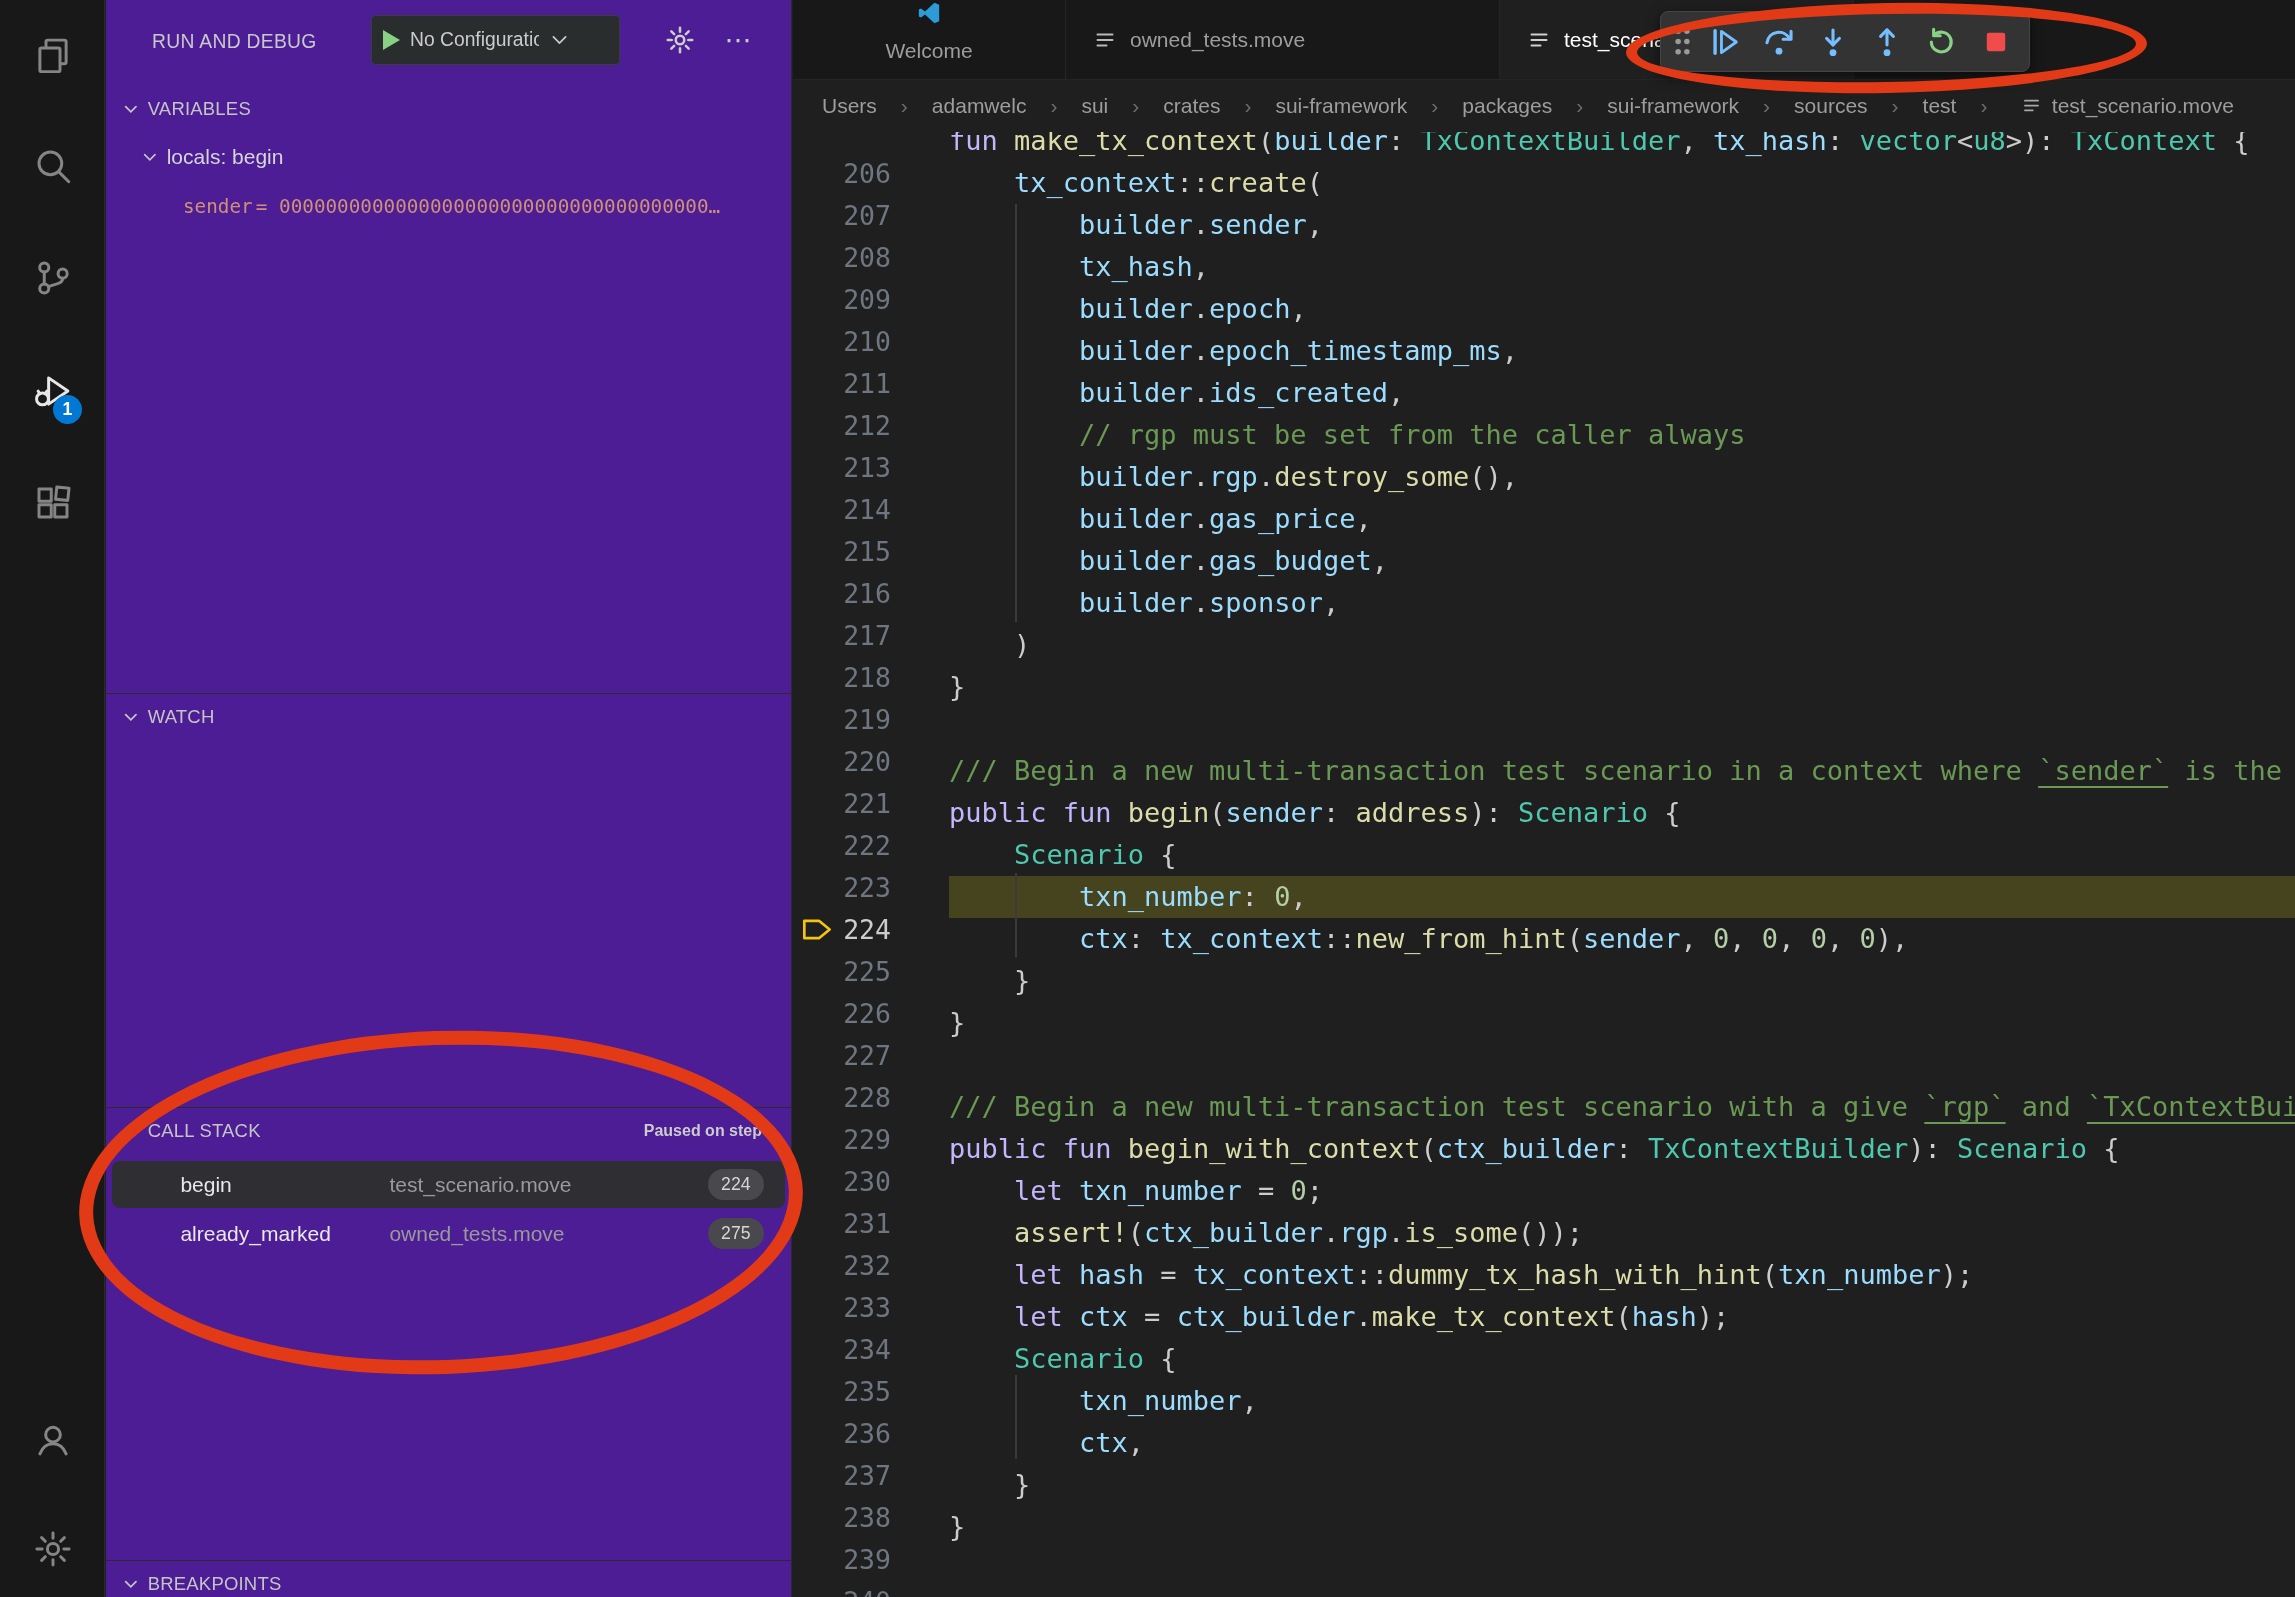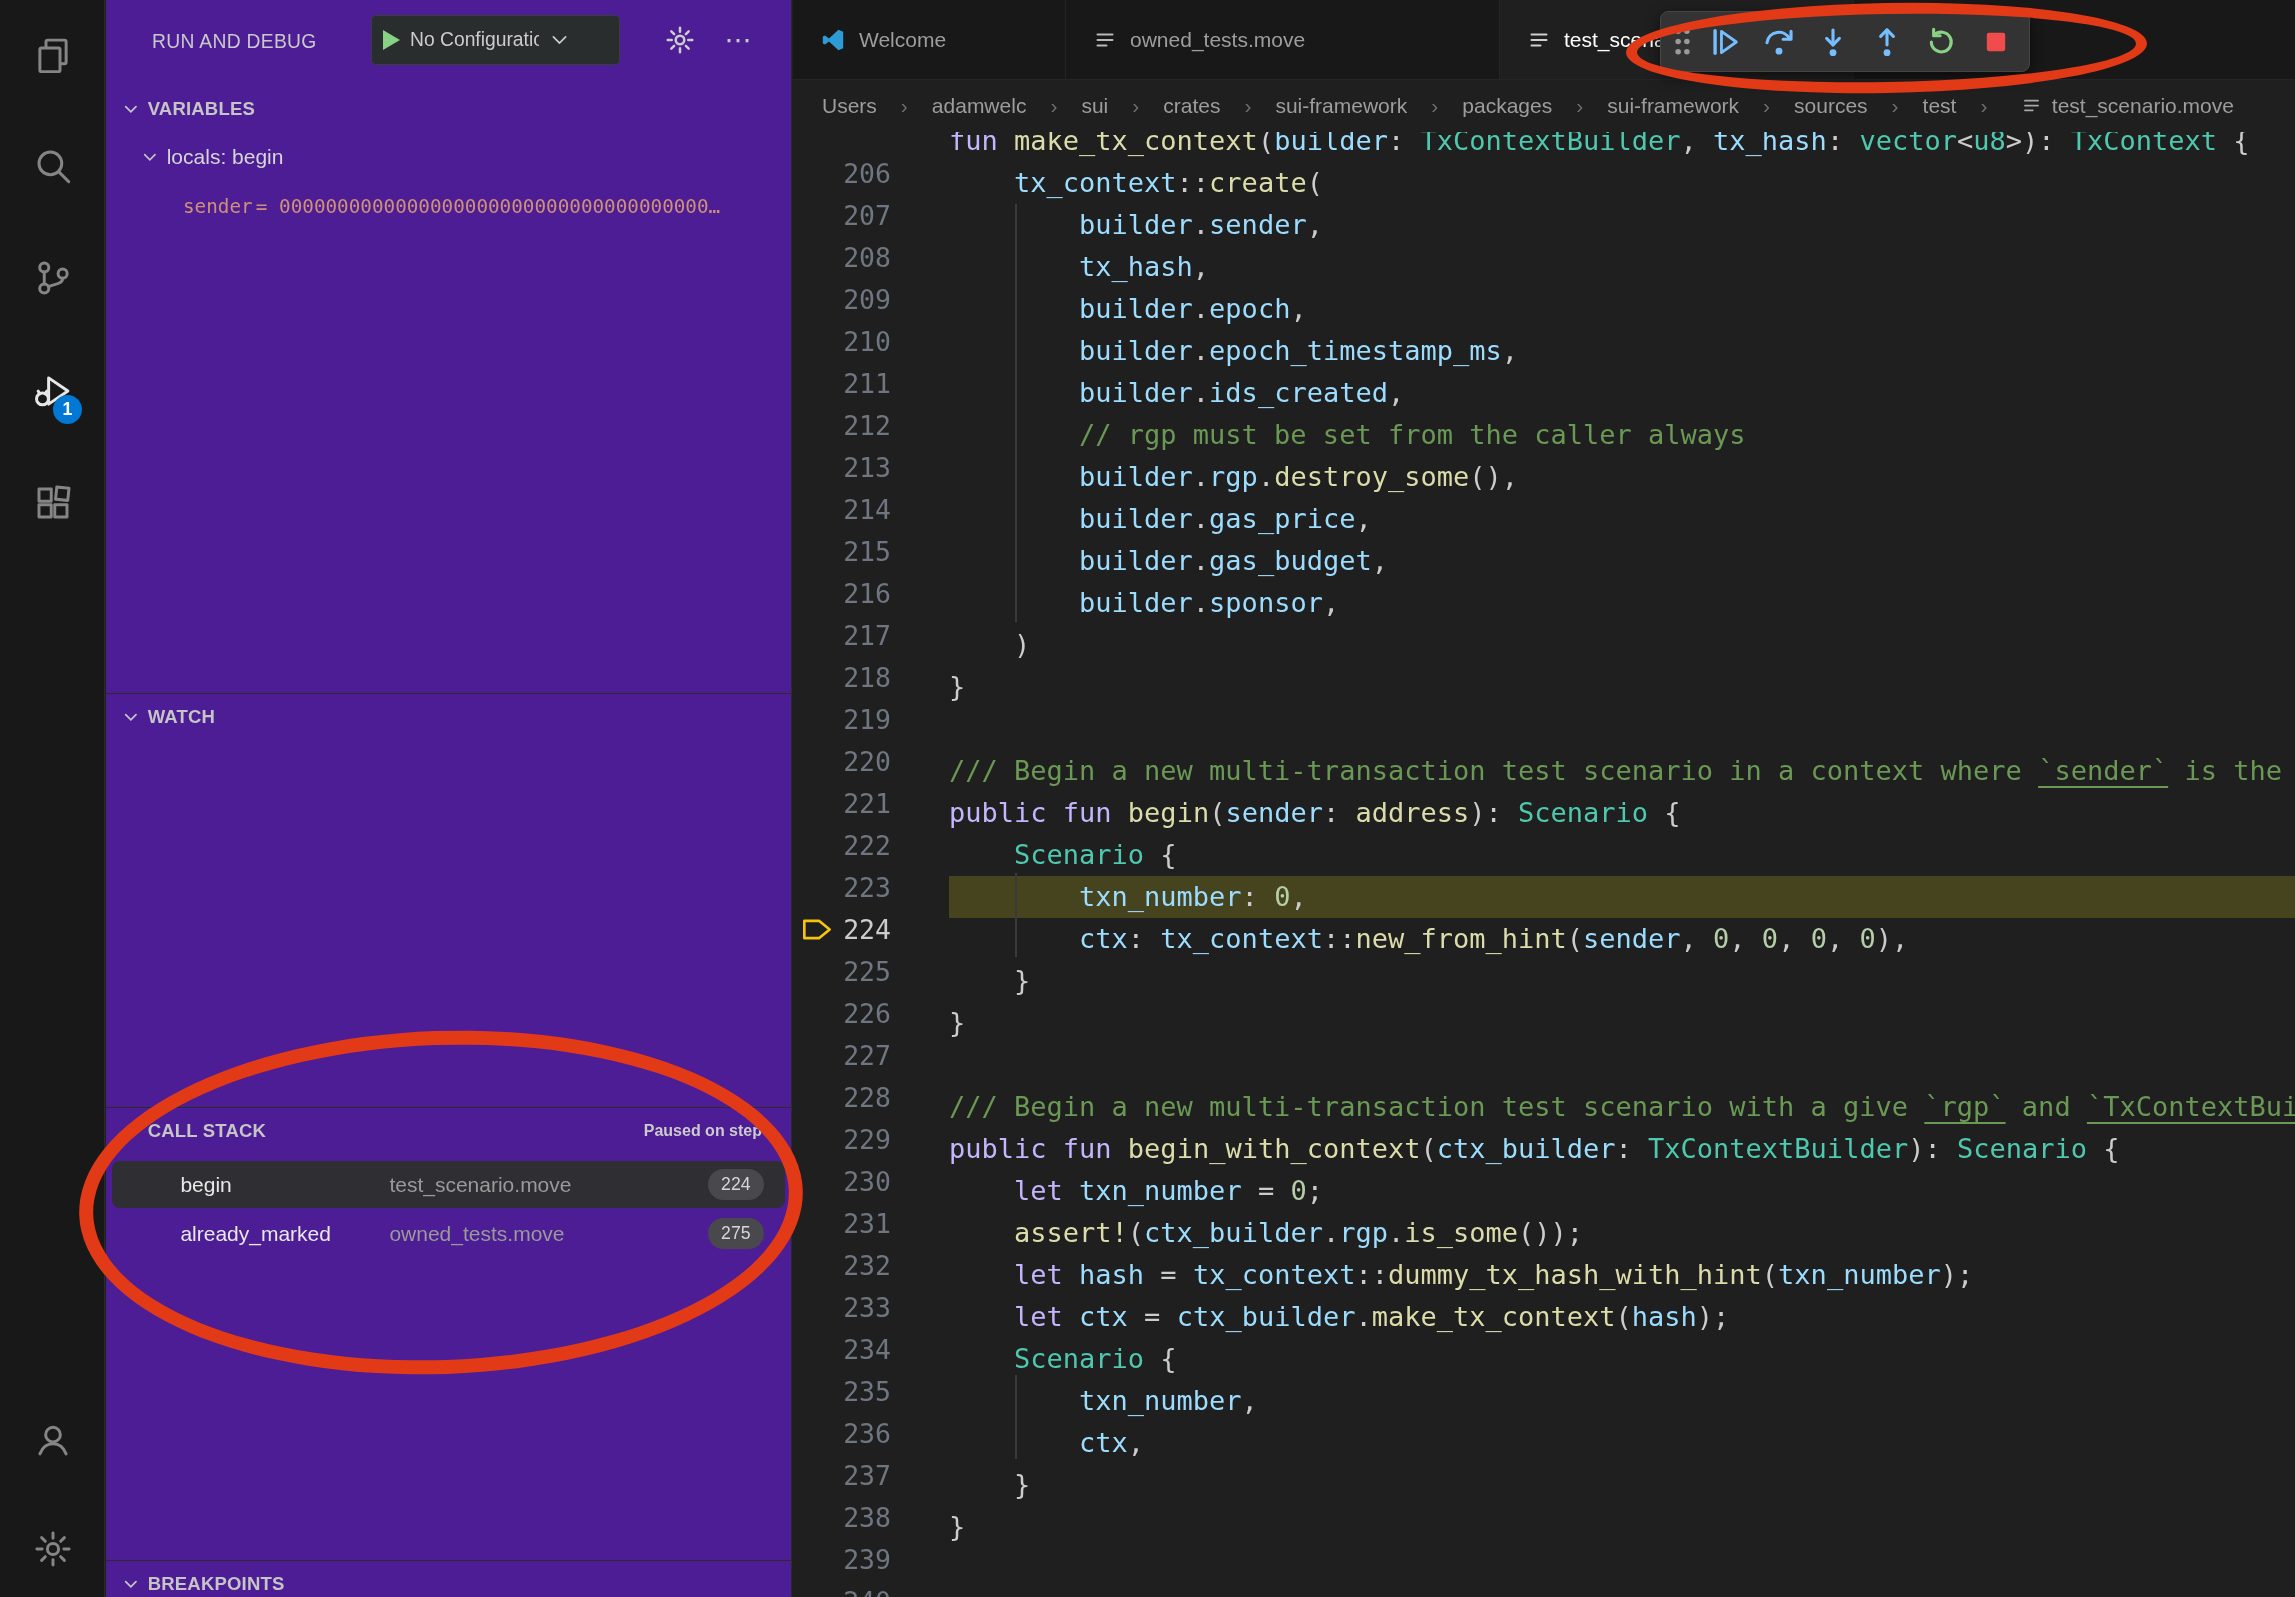--- a/index.html
+++ b/index.html
@@ -34,21 +34,21 @@
   .config-label { width:129px; overflow:hidden; white-space:nowrap; font-size:19.3px; color:#cccccc; }
   .sb-icon-btn { position:absolute; top:19.3px; width:42px; height:42px; display:flex;
     align-items:center; justify-content:center; color:#cccccc; cursor:pointer; }
   .sb-gear { left:553px; }
   .sb-more { left:611px; font-size:27px; color:#cccccc; }
 
   .sb-div { position:absolute; left:0; right:0; height:0.8px; background:#2b2b2b; }
 
   .sb-sec { position:absolute; left:0; right:0; height:37px; display:flex;
     align-items:center; gap:8px; padding:0 29px 0 16px; cursor:pointer; }
-  .sb-sec .sec-label { font-size:18.5px; font-weight:700; color:#c5c5c5; letter-spacing:0.2px; }
+  .sb-sec .sec-label { font-size:18.5px; font-weight:400; color:#c5c5c5; letter-spacing:0.2px; }
   .sec-chevron { color:#c5c5c5; }
   .sec-status { margin-left:auto; font-size:16px; font-weight:700; color:#cccccc; }
 
   .locals-row { position:absolute; top:138px; left:0; right:0; height:37px;
     display:flex; align-items:center; gap:8px; padding-left:35px; cursor:pointer; }
   .locals-label { font-size:21px; color:#d6d6d6; }
   .sender-row { position:absolute; top:188px; left:0; right:0; height:37px;
     display:flex; align-items:center; padding-left:77px;
     font-family:"DejaVu Sans Mono", monospace; font-size:19.3px; color:#ce9178;
     white-space:nowrap; overflow:hidden; cursor:pointer; }
@@ -62,21 +62,21 @@
   .frame-line { background:#49494d; color:#d6d6d6; font-size:17.7px; line-height:1;
     padding:6.4px 13px; border-radius:17.7px; }
 
   
   .editor { position:absolute; left:793px; top:0; right:0; bottom:0; background:#1f1f1f; }
   .tabbar { position:absolute; top:0; left:0; right:0; height:80px; background:#181818;
     border-bottom:0.8px solid #252526; display:flex; }
   .tab { display:flex; align-items:center; gap:13px; padding:0 27px;
     border-right:0.8px solid #252526; font-size:21px; color:#9d9d9d; background:#181818;
     white-space:nowrap; overflow:hidden; cursor:pointer; }
-  .tab:nth-child(1) { min-width:273px; }
+  .tab:nth-child(1) { min-width:273px;flex-direction:column; }
   .tab:nth-child(2) { min-width:434px; }
   .tab:nth-child(3) { min-width:354px; max-width:354px; }
   .tab.active { background:#1f1f1f; color:#ffffff; }
 
   .breadcrumbs { position:absolute; top:80px; left:0; right:0; height:51px;
     display:flex; align-items:center; padding-left:29px; font-size:21px; color:#9d9d9d;
     white-space:nowrap; overflow:hidden; }
   .crumb { cursor:pointer; }
   .crumb + .crumb::before { content:"›"; margin:0 24px; color:#6f6f6f; }
   .crumb-file { display:flex; align-items:center; gap:9.7px; }

